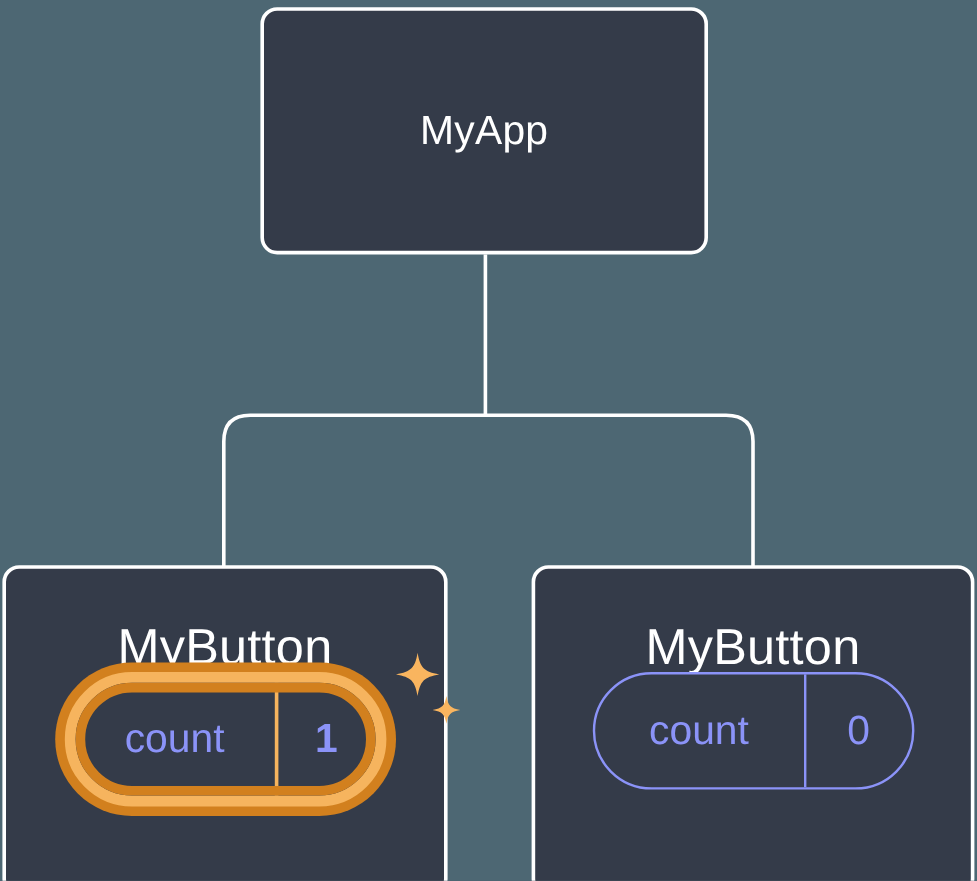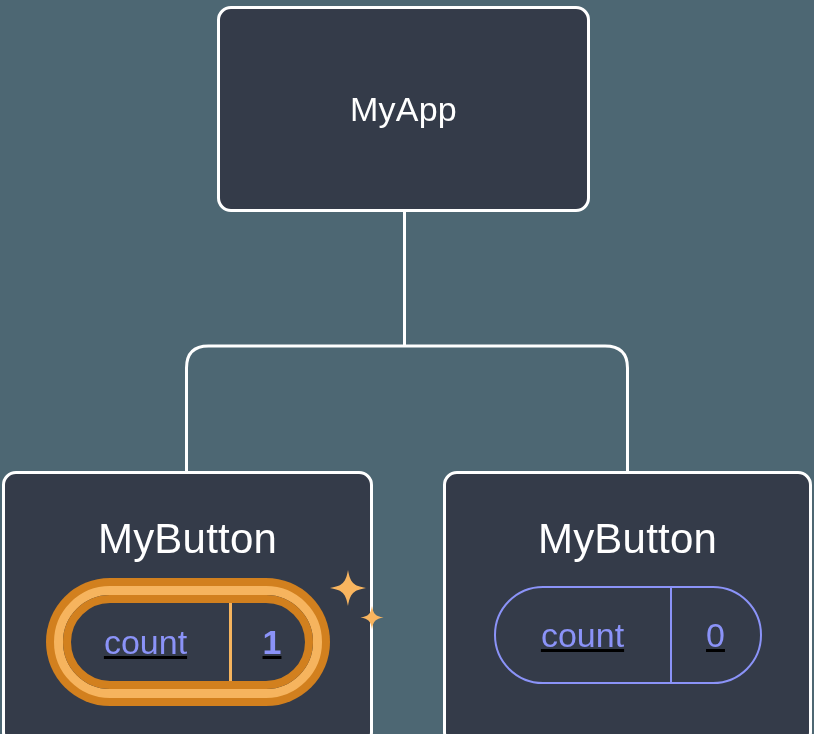--- a/index.html
+++ b/index.html
@@ -76,25 +76,23 @@
     line-height: 1;
     white-space: nowrap;
   }
   .node-title-root {
     font-size: 34px;
   }
 
   
   .pill-wrap {
     position: relative;
-    margin-top: 26px;
     display: flex;
     align-items: center;
     justify-content: center;
-    text-decoration: underline;
   }
 
   .pill {
     display: flex;
     align-items: stretch;
     box-sizing: border-box;
     border-radius: 999px;
     background: #343b49;
   }
 

